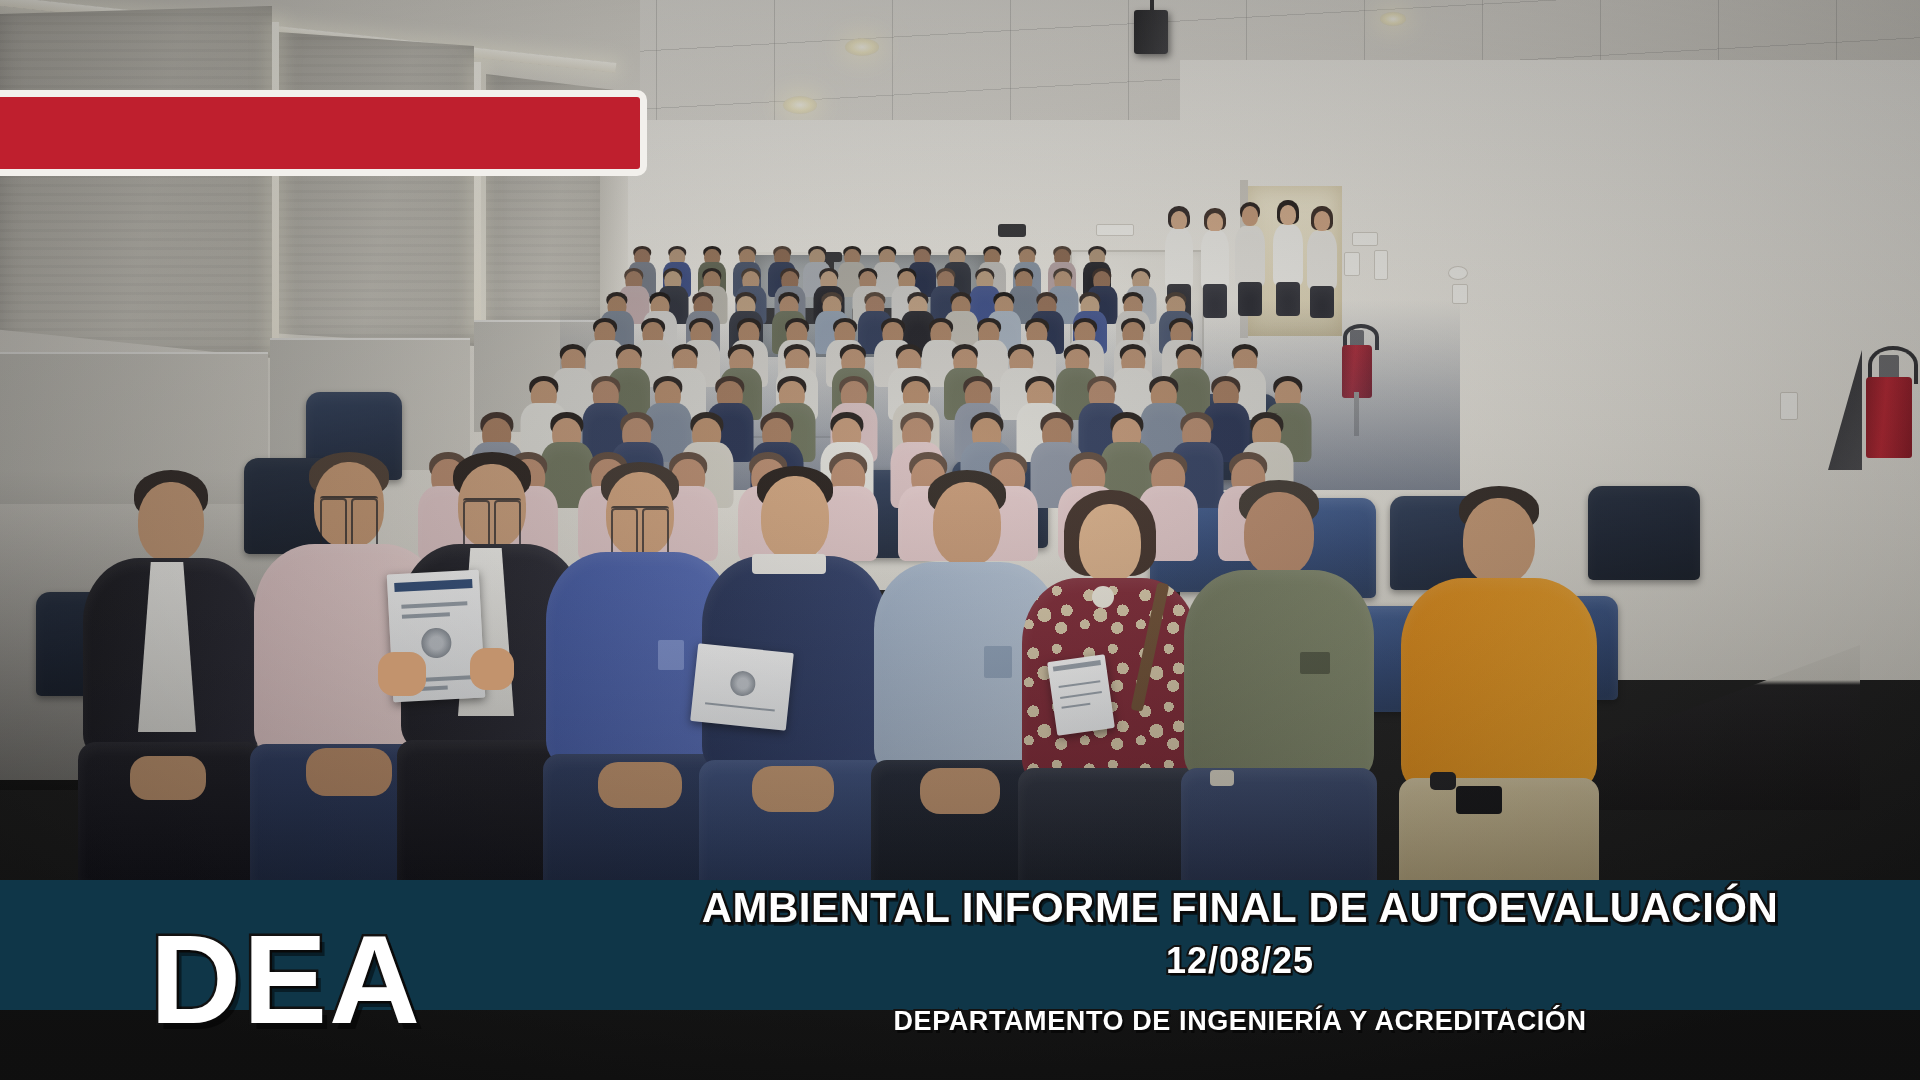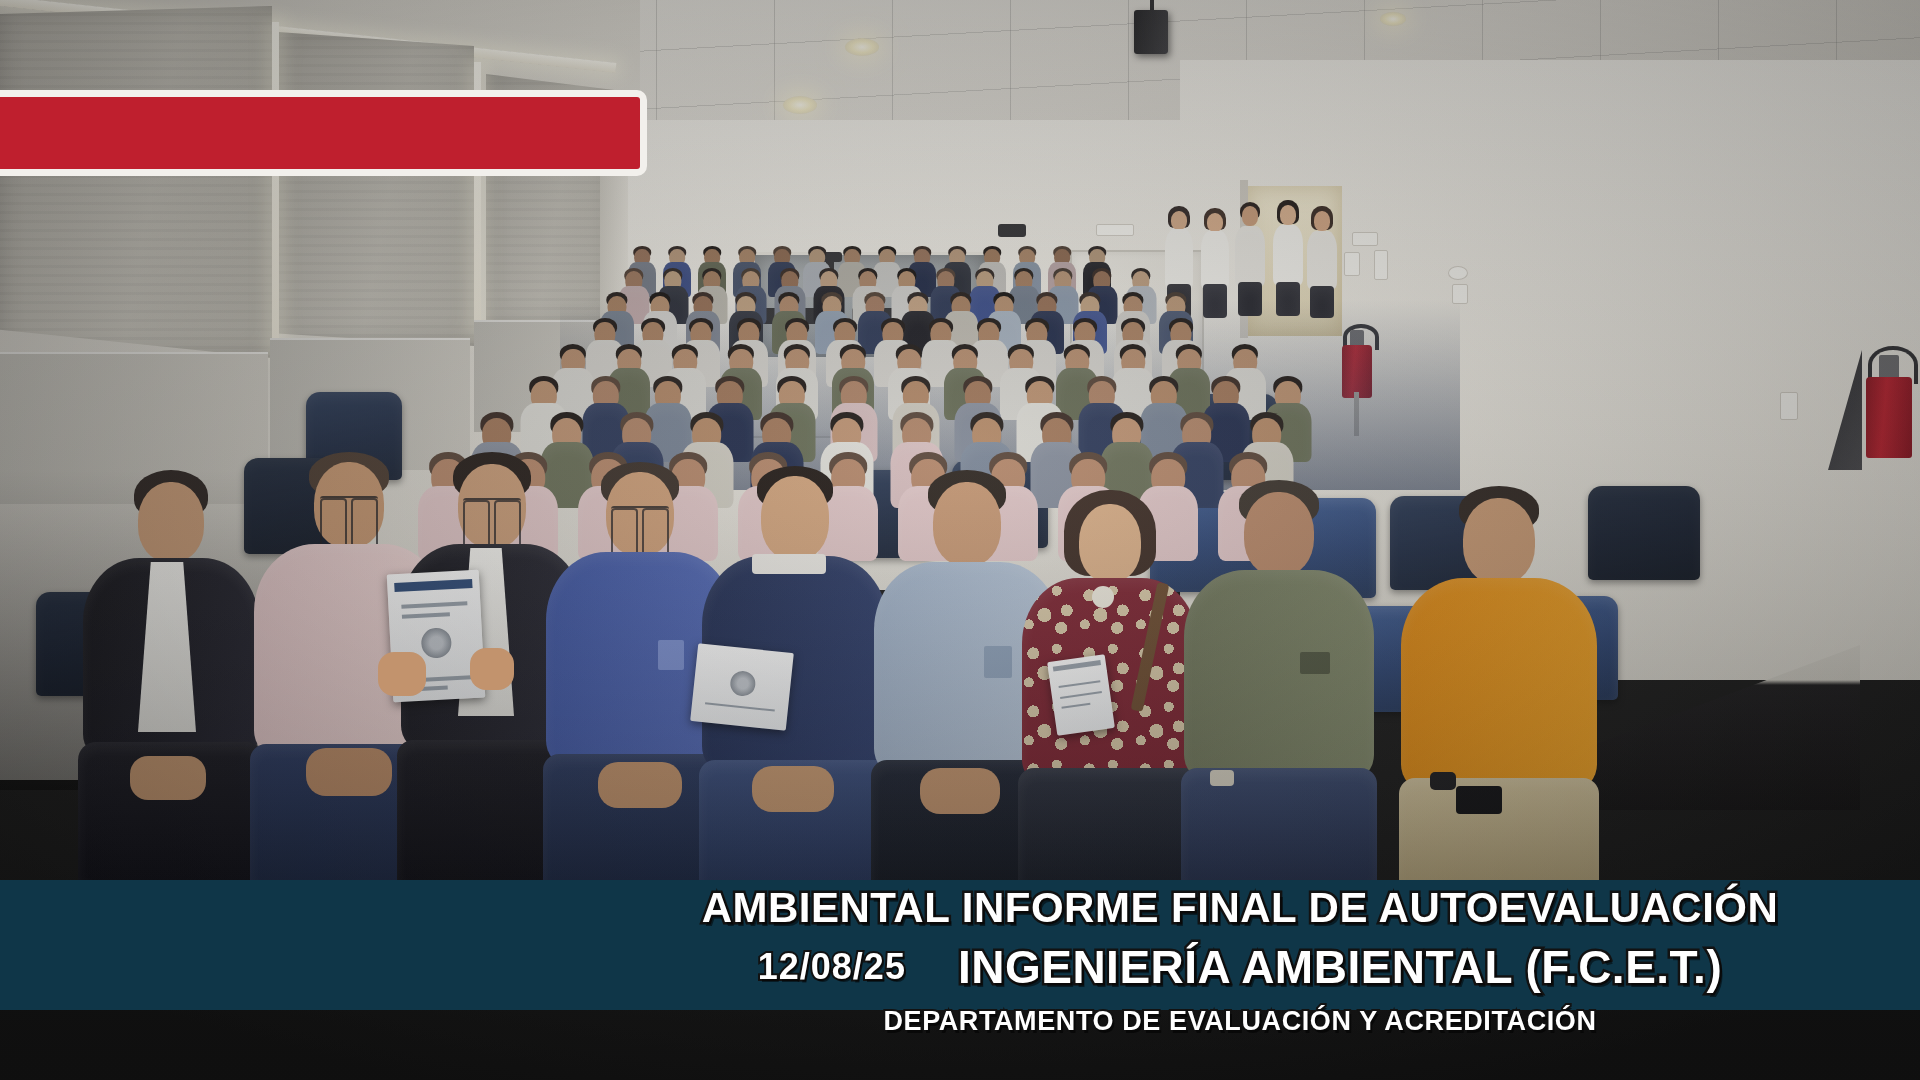--- a/index.html
+++ b/index.html
@@ -870,25 +870,25 @@
     </div>
 
     <div class="grade"></div>
   </div>
 
   <div id="banner">
     <div class="banner-bg"></div>
   </div>
   <div class="red-strip"></div>
 
+  <div class="dea">DEA</div>
 
   <div class="ttl-wrap">
     <span class="ttl1">AMBIENTAL INFORME FINAL DE AUTOEVALUACIÓN</span>
   </div>
 
   <div class="row2">
     <span class="date">12/08/25</span>
-    <span class="ttl2">INGENIERÍA AMBIENTAL (F.C.E.T.)</span>
   </div>
 
-  <div class="subttl">DEPARTAMENTO DE EVALUACIÓN Y ACREDITACIÓN</div>
+  <div class="subttl">DEPARTAMENTO DE INGENIERÍA Y ACREDITACIÓN</div>
 
 </div>
 
 </body></html>

